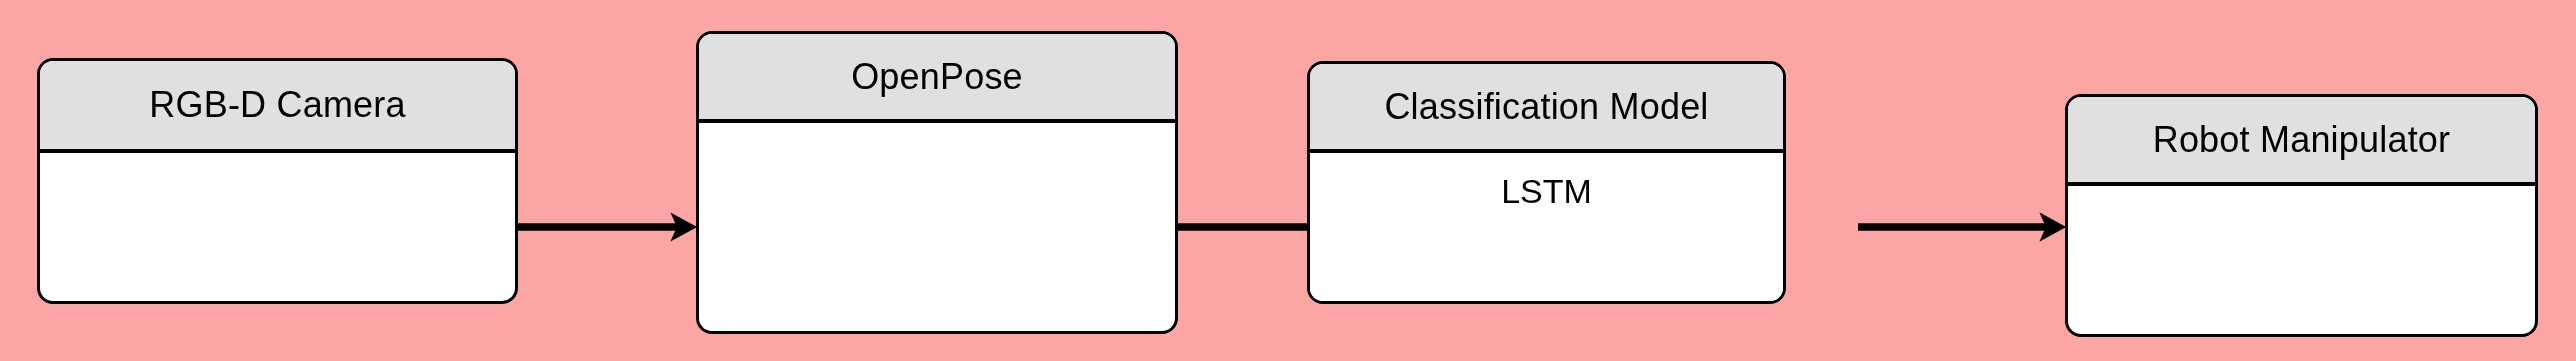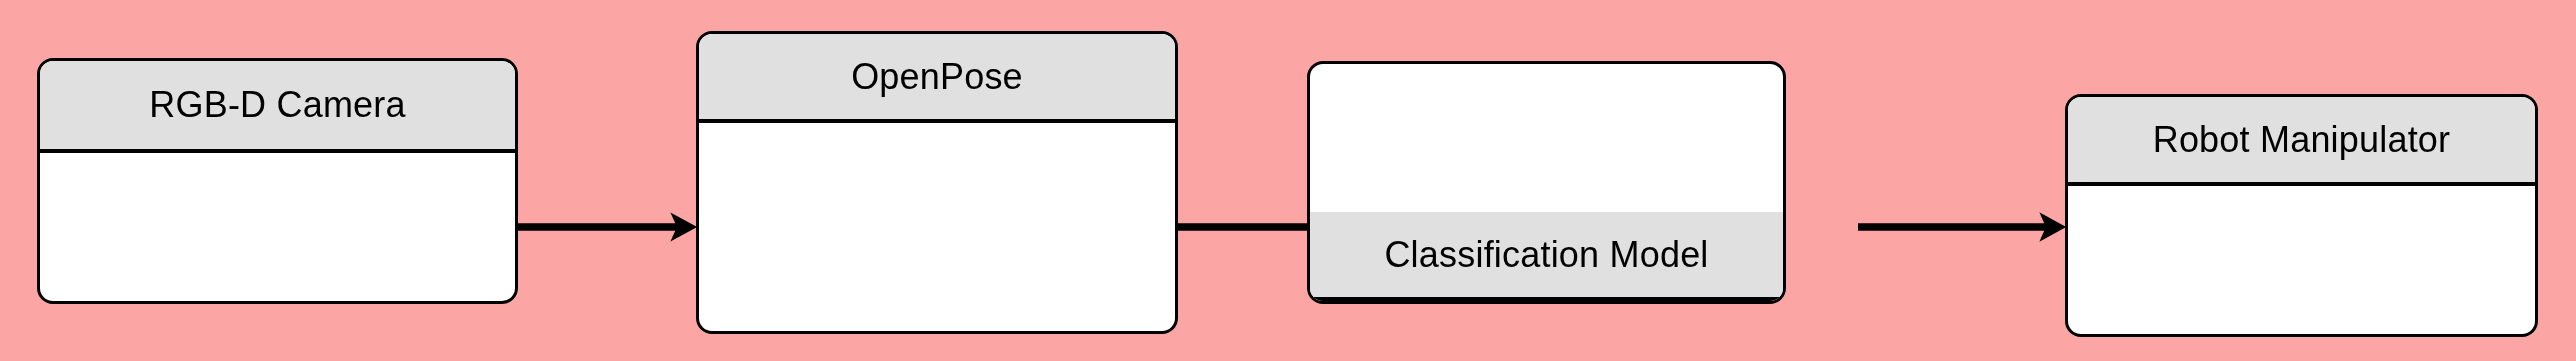--- a/index.html
+++ b/index.html
@@ -97,20 +97,23 @@
     <svg width="203" height="36" viewBox="0 0 250 44" xmlns="http://www.w3.org/2000/svg">
       <line x1="0" y1="22" x2="228" y2="22" stroke="#000000" stroke-width="9"></line>
       <path d="M 216 4 L 249 22 L 216 40 L 224 22 Z" fill="#000000"></path>
     </svg>
   </div>
 
   <div class="node" style="left:1307px; top:61px; width:479px; height:243px;justify-content:flex-end;">
     <div class="node-header" style="height:89px;">
       <span class="node-header-label">Classification Model</span>
     </div>
+    <div class="node-body">
+      <span class="node-body-label">LSTM</span>
+    </div>
   </div>
 
   <div class="connector" style="left:1858px; top:209px; width:209px; height:36px;">
     <svg width="209" height="36" viewBox="0 0 257 44" xmlns="http://www.w3.org/2000/svg">
       <line x1="0" y1="22" x2="235" y2="22" stroke="#000000" stroke-width="9"></line>
       <path d="M 223 4 L 256 22 L 223 40 L 231 22 Z" fill="#000000"></path>
     </svg>
   </div>
 
   <div class="node" style="left:2065px; top:61px; width:473px; height:243px;margin-top:33px;">

